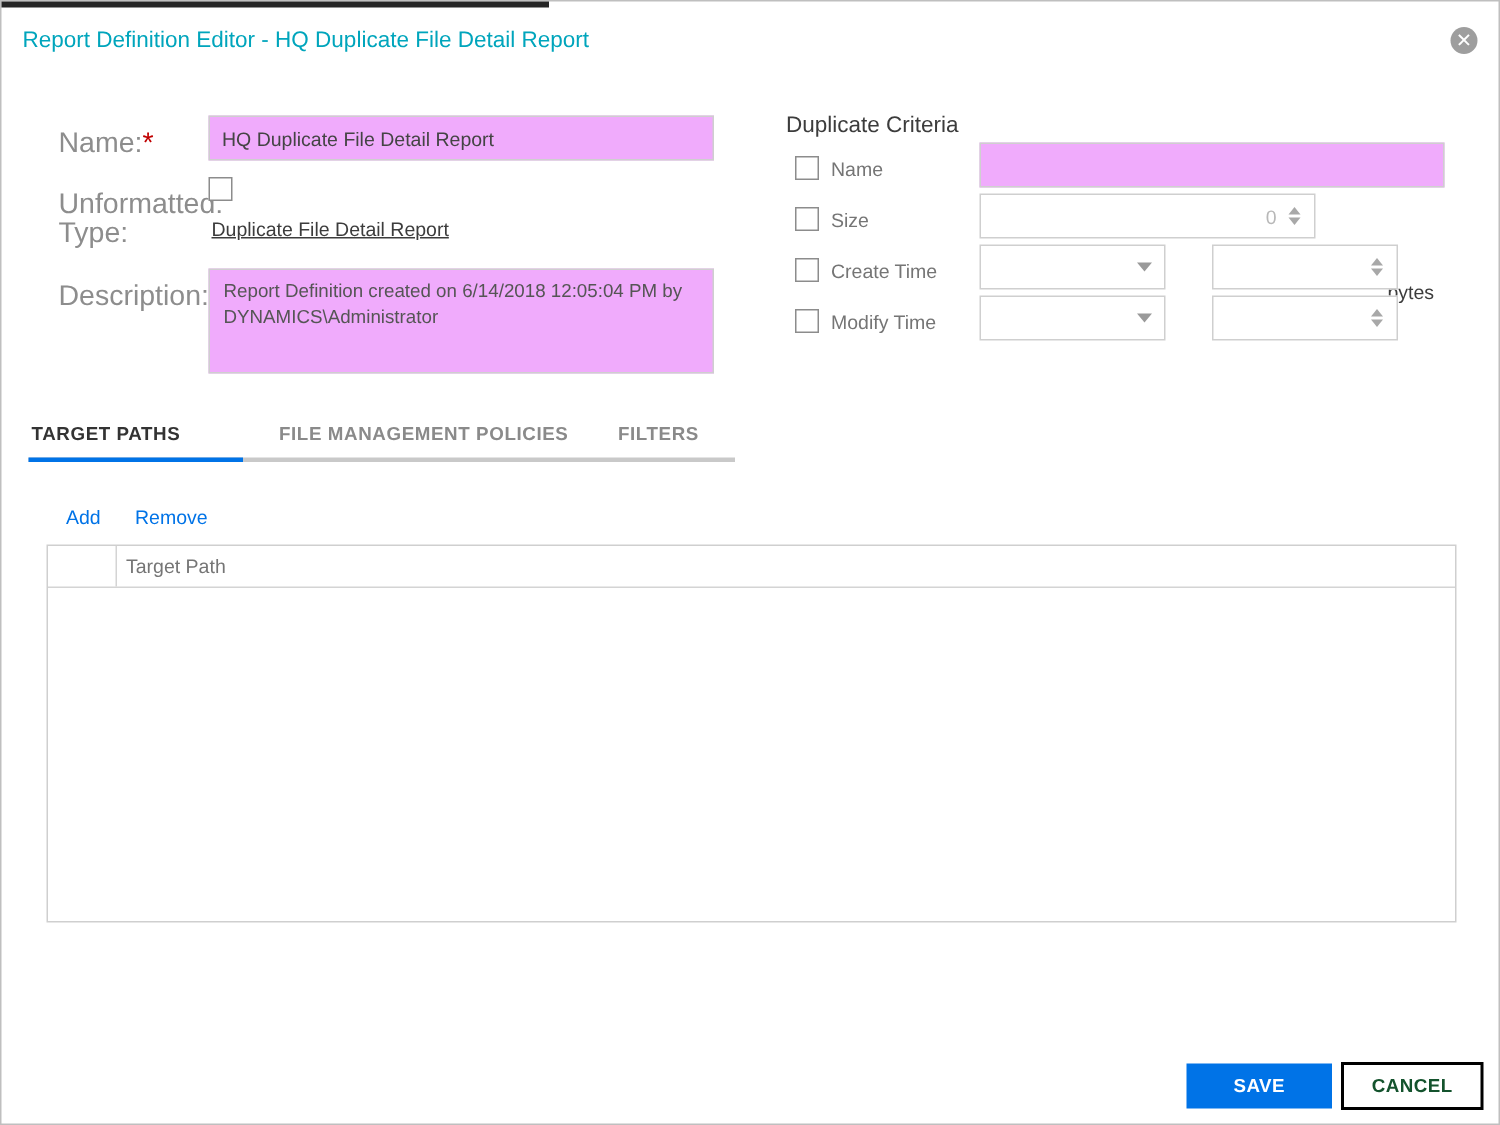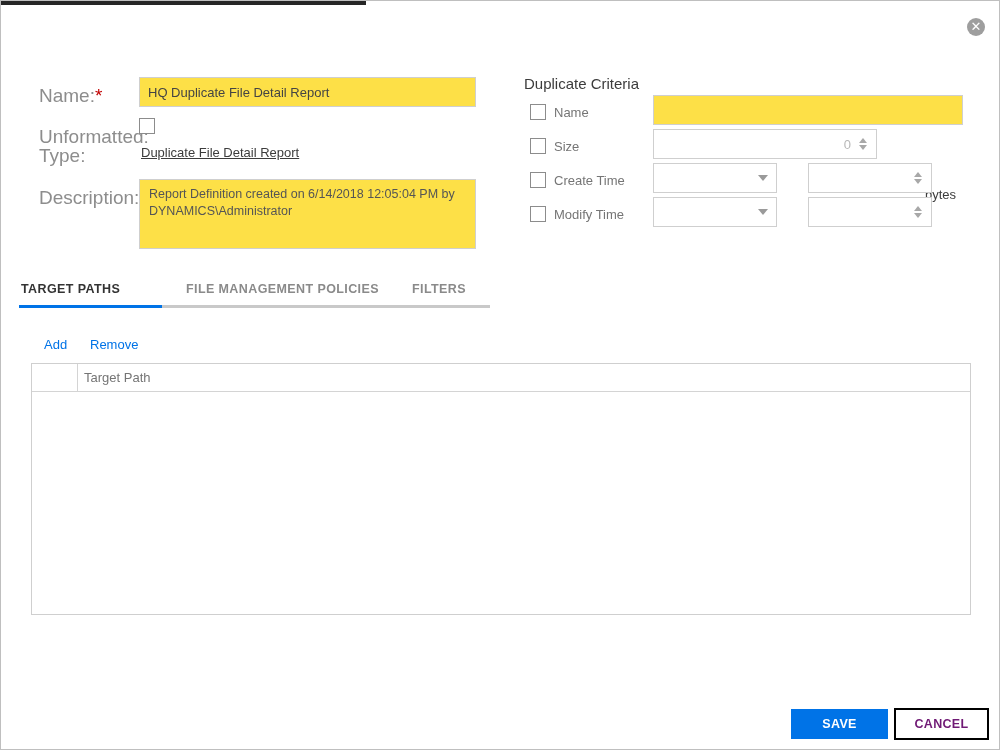--- a/index.html
+++ b/index.html
@@ -44,21 +44,21 @@
 
   
   .lbl {
     position: absolute;
     font-size: 19px;
     color: #8d8d8d;
   }
   .req { color: #c00000; }
   .text-input, .textarea, .box {
     border: 1px solid #cfcfcf;
-    background: #fde047;
+    background: #f0abfc;
     font-family: "Liberation Sans", sans-serif;
     font-size: 13px;
     color: #444444;
   }
   #name-input {
     position: absolute;
     left: 138px; top: 76px;
     width: 337px; height: 30px;
     padding: 0 8px;
   }
@@ -211,31 +211,32 @@
     left: 790px; top: 708px;
     width: 97px; height: 30px;
     background: #0073E7;
     color: #ffffff;
     border: none;
   }
   #cancel-btn {
     left: 893px; top: 707px;
     width: 95px; height: 32px;
     background: #ffffff;
-    color: #701a75;
+    color: #14532d;
     border: 2px solid #000000;
   }
 </style>
 </head>
 <body>
 
 <div class="dialog">
 
   <div class="top-strip"></div>
 
+  <div class="dialog-title">Report Definition Editor - HQ Duplicate File Detail Report</div>
   <div class="close-btn">✕</div>
 
   <div class="lbl" style="left:38px; top:84px;"><span>Name:</span><span class="req">*</span></div>
   <input id="name-input" class="text-input" type="text" value="HQ Duplicate File Detail Report" style="">
 
   <div class="lbl" style="left:38px; top:125px;">Unformatted:</div>
   <span id="unformatted-check" class="checkbox"></span>
 
   <div class="lbl" style="left:38px; top:144px;">Type:</div>
   <div id="type-value">Duplicate File Detail Report</div>

